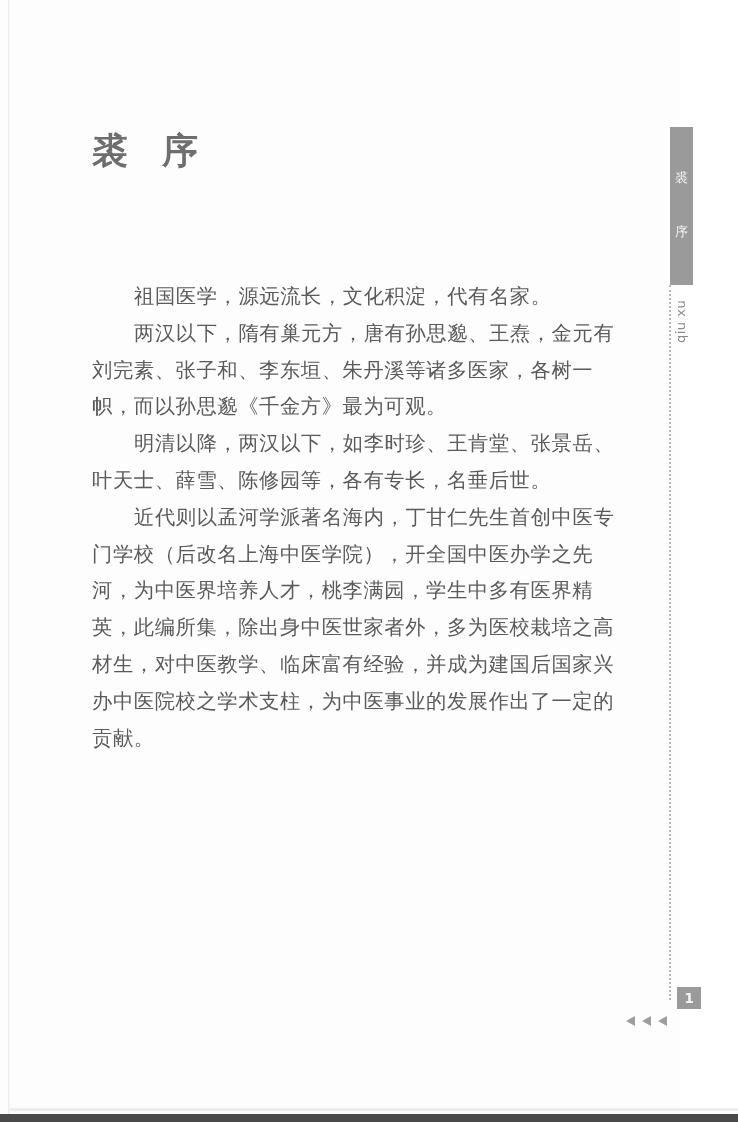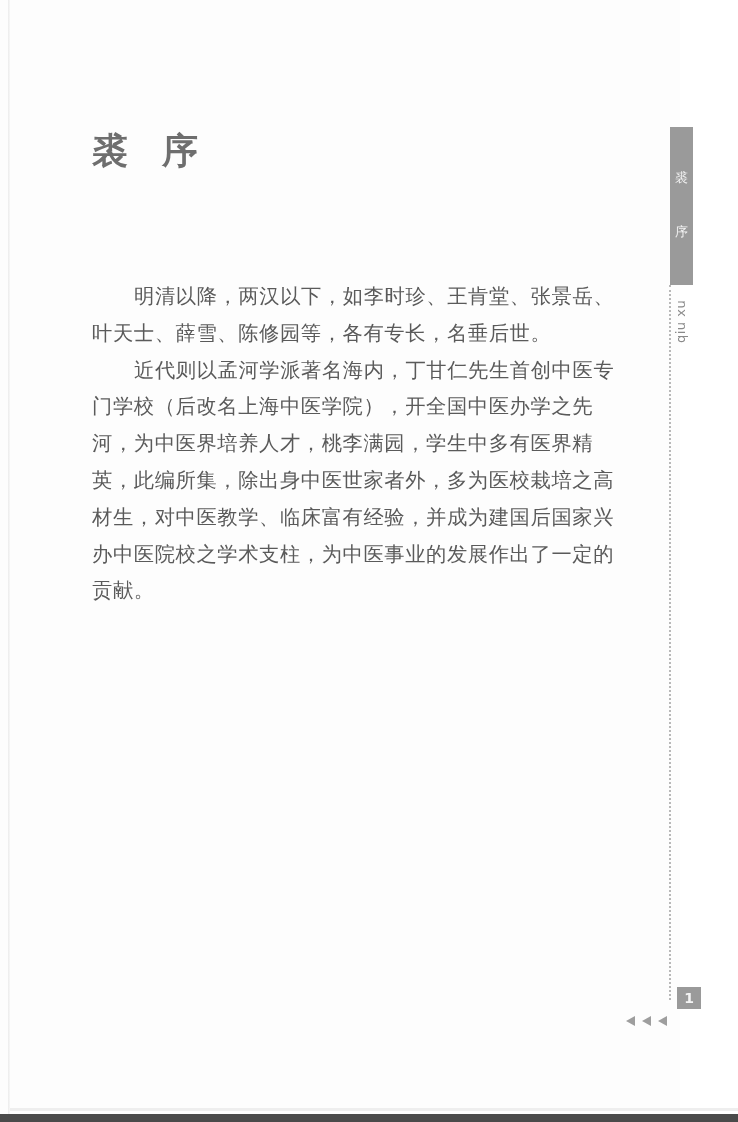--- a/index.html
+++ b/index.html
@@ -121,20 +121,22 @@
 <body>
 
 <div class="page">
   <div class="left-edge"></div>
   <div class="bottom-edge-light"></div>
   <div class="bottom-edge"></div>
 
   <h1 class="title" style="margin:0;">裘序</h1>
 
   <div class="body-text">
+    <p>祖国医学，源远流长，文化积淀，代有名家。</p>
+    <p>两汉以下，隋有巢元方，唐有孙思邈、王焘，金元有刘完素、张子和、李东垣、朱丹溪等诸多医家，各树一帜，而以孙思邈《千金方》最为可观。</p>
     <p>明清以降，两汉以下，如李时珍、王肯堂、张景岳、叶天士、薛雪、陈修园等，各有专长，名垂后世。</p>
     <p>近代则以孟河学派著名海内，丁甘仁先生首创中医专门学校（后改名上海中医学院），开全国中医办学之先河，为中医界培养人才，桃李满园，学生中多有医界精英，此编所集，除出身中医世家者外，多为医校栽培之高材生，对中医教学、临床富有经验，并成为建国后国家兴办中医院校之学术支柱，为中医事业的发展作出了一定的贡献。</p>
   </div>
 
   <div class="side-tab">
     <span class="side-tab-char" style="top:44px;">裘</span>
     <span class="side-tab-char" style="top:98px;">序</span>
   </div>
   <div class="side-pinyin">qiu xu</div>
 

